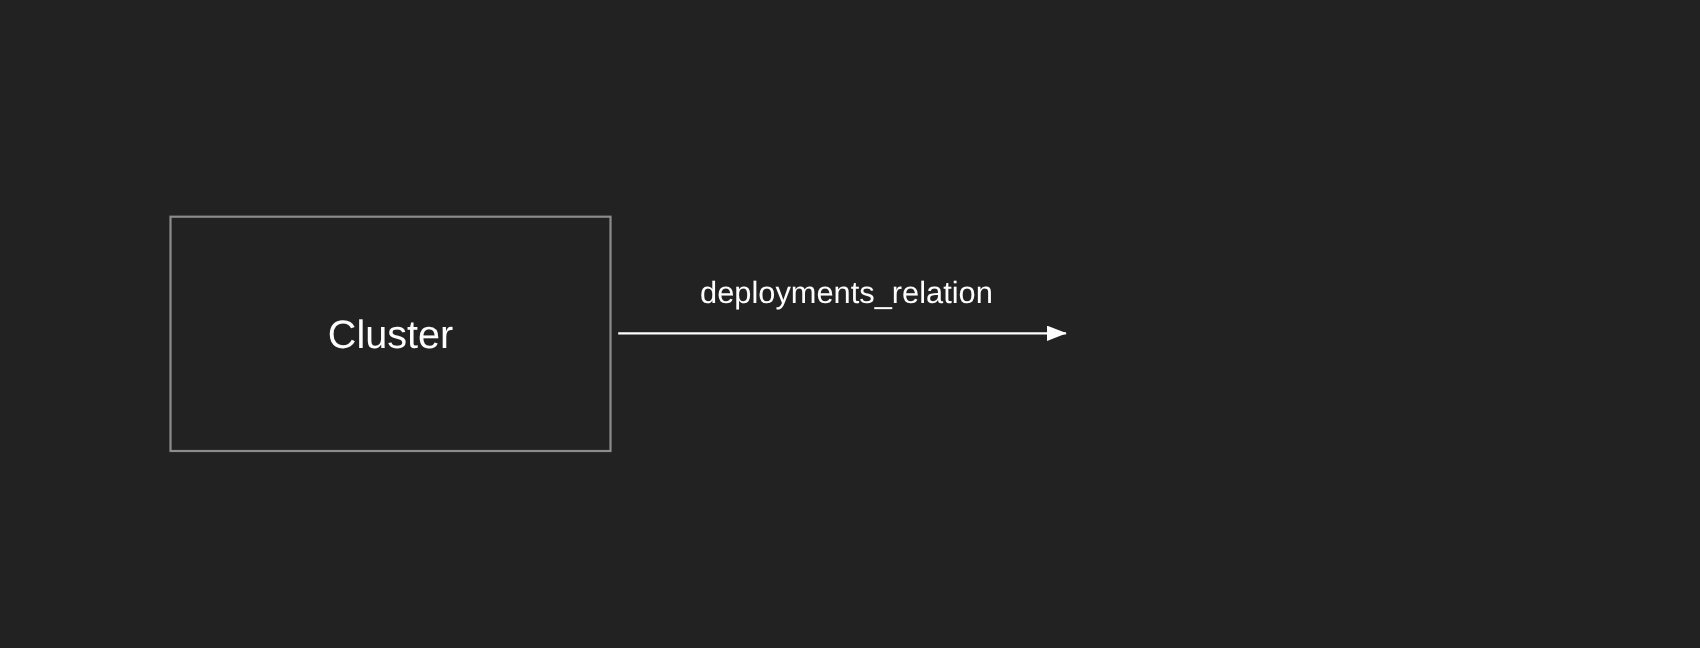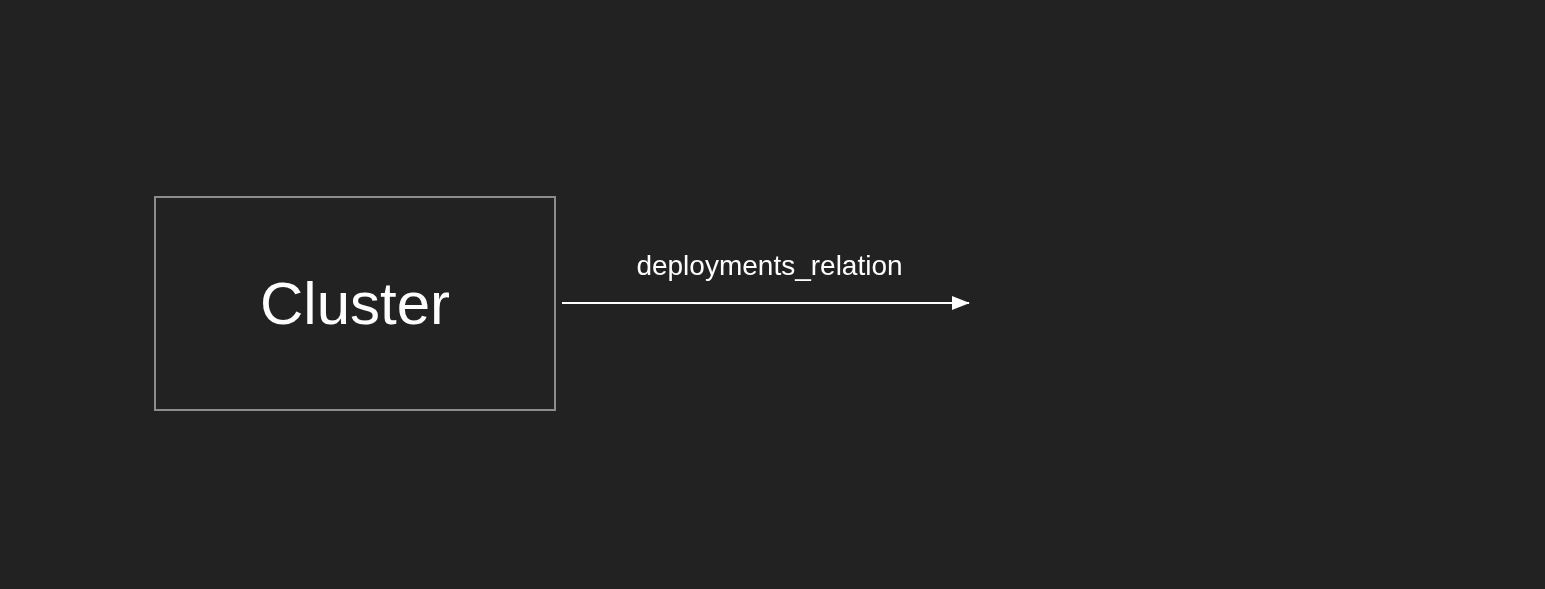--- a/index.html
+++ b/index.html
@@ -23,21 +23,21 @@
     box-sizing: border-box;
     border: 2px solid #8c8c8c;
     background: transparent;
     display: flex;
     align-items: center;
     justify-content: center;
   }
   .node-label {
     color: #fdfdfd;
     font-family: "Liberation Sans", sans-serif;
-    font-size: 60px;
+    font-size: 36px;
     font-weight: 400;
     line-height: 1;
     letter-spacing: 0px;
     white-space: nowrap;
     -webkit-font-smoothing: antialiased;
   }
   #node-cluster {
     left: 154px;
     top: 196px;
     width: 402px;

